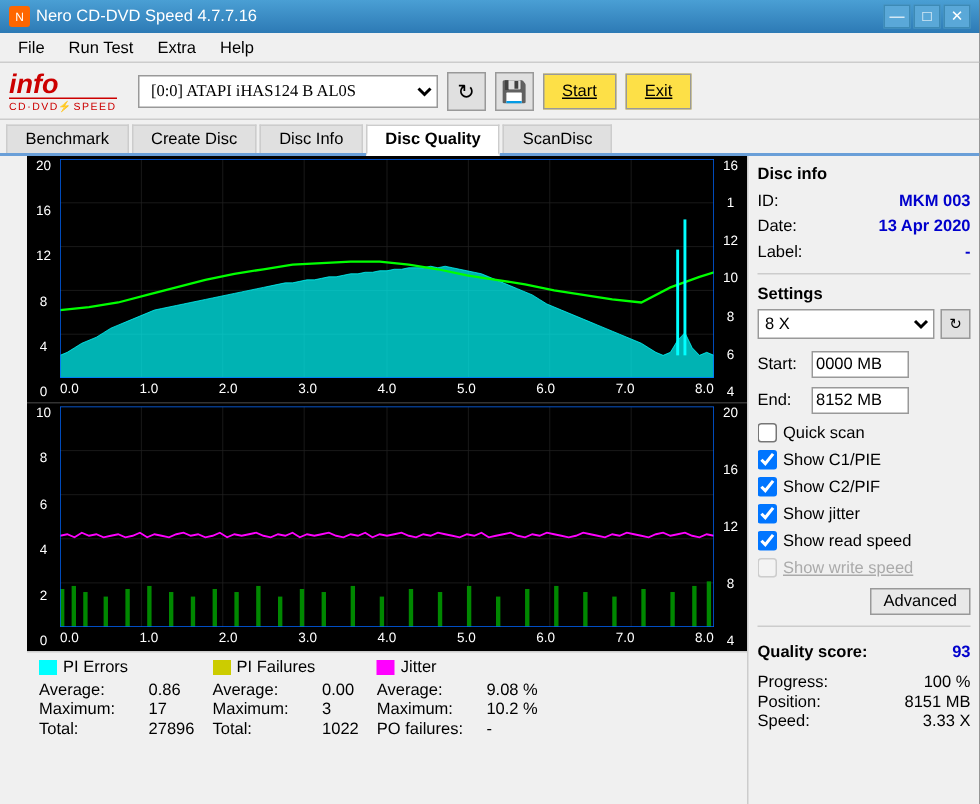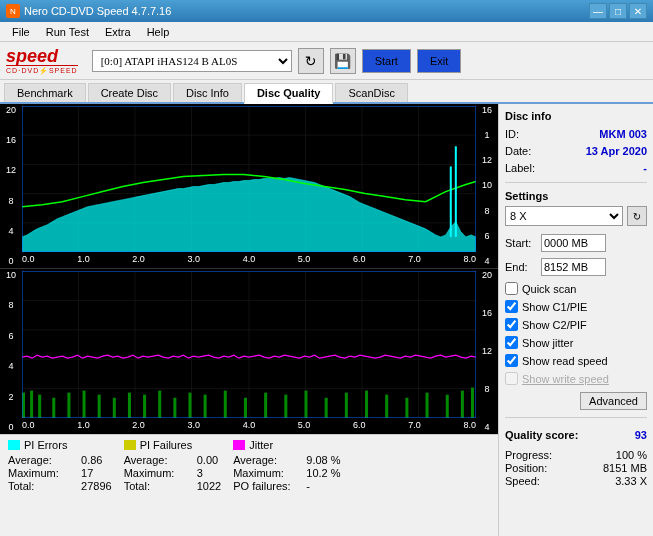--- a/index.html
+++ b/index.html
@@ -16,29 +16,29 @@
     .menu-bar { background: #f0f0f0; height: 20px; display: flex; align-items: center; padding: 0 4px; border-bottom: 1px solid #ccc; }
     .menu-item { padding: 2px 8px; font-size: 11px; cursor: pointer; }
 
     
     .toolbar { background: #f0f0f0; height: 38px; display: flex; align-items: center; padding: 0 6px; gap: 6px; border-bottom: 1px solid #ccc; }
     .toolbar-logo { display: flex; flex-direction: column; align-items: flex-start; margin-right: 8px; }
     .nero-text { font-size: 18px; font-weight: bold; color: #cc0000; font-style: italic; line-height: 1; }
     .cd-dvd-text { font-size: 7px; color: #cc0000; letter-spacing: 1px; border-top: 1px solid #cc0000; padding-top: 1px; }
     .toolbar-select { height: 22px; font-size: 11px; padding: 0 4px; border: 1px solid #999; background: white; min-width: 200px; font-family: Liberation Serif, serif; }
     .toolbar-icon-btn { width: 26px; height: 26px; background: #e0e0e0; border: 1px solid #999; display: flex; align-items: center; justify-content: center; cursor: pointer; font-size: 14px; }
-    .toolbar-btn { height: 24px; padding: 0 12px; background: #1d4ed8; border: 1px solid #999; cursor: pointer; font-size: 11px; }
+    .toolbar-btn { height: 24px; padding: 0 12px; background: #fde047; border: 1px solid #999; cursor: pointer; font-size: 11px; text-decoration: underline; }
 
     
     .tab-bar { background: #f0f0f0; height: 24px; display: flex; align-items: flex-end; padding: 0 4px; border-bottom: 2px solid #6a9fd8; }
     .tab { padding: 3px 12px; font-size: 11px; cursor: pointer; border: 1px solid #ccc; border-bottom: none; background: #e0e0e0; margin-right: 2px; }
     .tab.active { background: white; border-bottom: 2px solid white; margin-bottom: -2px; font-weight: bold; }
 
     
-    .main-content { display: flex; height: calc(536px - 22px - 20px - 38px - 24px); }
+    .main-content { display: flex; height: calc(536px - 22px - 20px - 38px - 24px); padding-left: 18px; }
 
     
     .charts-area { flex: 1; background: #000; position: relative; overflow: hidden; }
 
     
     .chart-top { height: 165px; position: relative; border-bottom: 1px solid #333; }
     .chart-bottom { height: 165px; position: relative; }
 
     
     .y-axis-left { position: absolute; left: 0; top: 0; height: 100%; width: 22px; display: flex; flex-direction: column; justify-content: space-between; padding: 2px 0; }
@@ -97,21 +97,21 @@
 
 <div class="menu-bar">
   <div class="menu-item">File</div>
   <div class="menu-item">Run Test</div>
   <div class="menu-item">Extra</div>
   <div class="menu-item">Help</div>
 </div>
 
 <div class="toolbar">
   <div class="toolbar-logo">
-    <div class="nero-text">speed</div>
+    <div class="nero-text">info</div>
     <div class="cd-dvd-text">CD·DVD⚡SPEED</div>
   </div>
   <select class="toolbar-select">
     <option>[0:0]  ATAPI iHAS124  B AL0S</option>
   </select>
   <div class="toolbar-icon-btn">↻</div>
   <div class="toolbar-icon-btn">💾</div>
   <button class="toolbar-btn">Start</button>
   <button class="toolbar-btn">Exit</button>
 </div>

